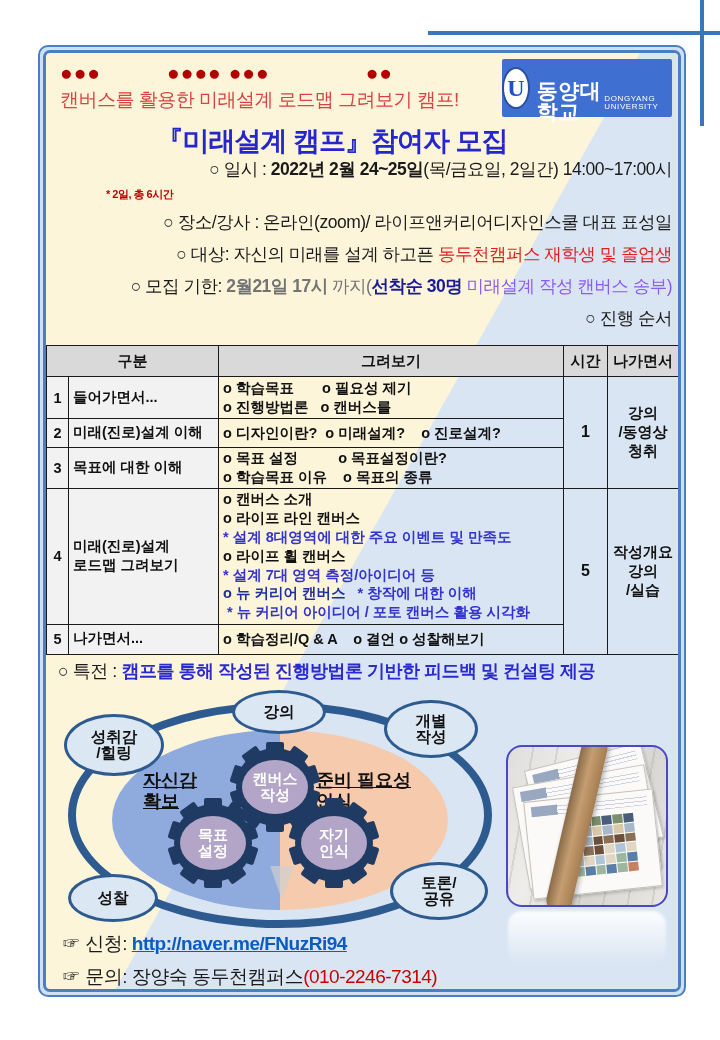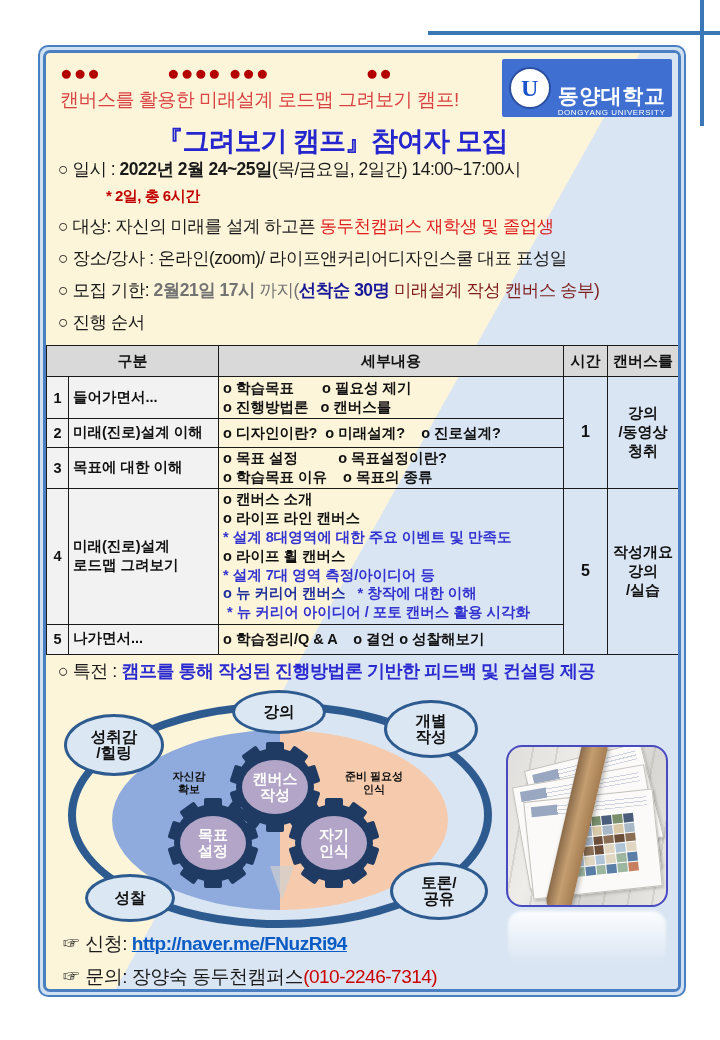--- a/index.html
+++ b/index.html
@@ -27,36 +27,36 @@
   
   .dots-row{position:absolute;left:14px;top:8px;display:flex;color:#b30000;font-size:21px;letter-spacing:1px;}
   .dots-mid{margin-left:66px;}
   .dots-right{margin-left:96px;}
   .tagline{position:absolute;left:14px;top:34px;font-size:19px;color:#d84343;letter-spacing:-0.5px;}
   .logo{position:absolute;right:6px;top:6px;width:170px;height:58px;background:#3f6fd1;
     display:flex;align-items:center;justify-content:center;gap:7px;border-radius:2px;}
   .logo-seal{width:42px;height:42px;border-radius:50%;background:#ffffff;border:2px solid #2a4fa0;
     display:flex;align-items:center;justify-content:center;box-sizing:border-box;}
   .logo-seal span{color:#1b54c8;font-size:24px;font-weight:bold;font-family:"Liberation Serif",serif;}
-  .logo-text{display:flex;flex-direction:column;align-items:center;line-height:1;margin-top:26px;}
+  .logo-text{display:flex;flex-direction:row;align-items:center;line-height:1;margin-top:26px;}
   .logo-kr{color:#fff;font-weight:bold;font-size:21px;letter-spacing:0.5px;}
   .logo-en{color:#fff;font-size:8px;letter-spacing:0.6px;margin-top:3px;}
 
   .main-title{position:absolute;left:0;right:60px;top:70px;text-align:center;
     color:#2626cf;font-size:27px;font-weight:bold;letter-spacing:-1px;}
 
   
   .info{position:absolute;left:12px;top:104px;right:6px;font-size:17.5px;color:#1a1a1a;letter-spacing:-0.5px;}
-  .info .line{margin-bottom:8px;white-space:nowrap;}
-  .info .note{font-size:15px;color:#c00000;font-weight:bold;margin:-2px 0 8px 48px;}
+  .info .line{margin-bottom:8px;white-space:nowrap;text-align:right;}
+  .info .note{font-size:11px;color:#c00000;font-weight:bold;margin:-2px 0 8px 48px;}
   .b{font-weight:bold;}
   .red{color:#e02020;}
   .dred{color:#737373;}
   .navy{color:#1a1a99;font-weight:bold;}
-  .blue{color:#7f1d1d;}
+  .blue{color:#8b5cf6;}
 
   
   table.sched{position:absolute;left:0;top:292px;width:632px;border-collapse:collapse;table-layout:fixed;
     font-size:14.5px;font-weight:bold;color:#111;}
   table.sched th, table.sched td{border:1px solid #1a1a1a;padding:1px 4px;box-sizing:border-box;}
   table.sched th{background:#d9d9d9;font-size:15px;text-align:center;height:31px;}
   td.c-num{background:#f2f2f2;text-align:center;width:22px;padding:0;}
   td.c-cat{background:#f2f2f2;text-align:left;padding-left:8px;white-space:pre-line;line-height:1.35;}
   td.c-det{padding-left:8px;line-height:1.3;}
   td.c-time{text-align:center;font-size:16px;}
@@ -78,24 +78,24 @@
   .half-l{position:absolute;left:0;top:0;width:50%;height:100%;background:#8faadc;}
   .half-r{position:absolute;left:50%;top:0;width:50%;height:100%;background:#f6cbad;}
   .gray-arrow{position:absolute;left:222px;top:178px;width:0;height:0;
     border-left:12px solid transparent;border-right:12px solid transparent;border-top:34px solid #cfcfcf;opacity:.7;}
   .sat{position:absolute;background:#dce7f4;border:3px solid #2e5b8f;border-radius:50%;
     display:flex;align-items:center;justify-content:center;text-align:center;
     font-weight:bold;font-size:15.5px;line-height:1.05;white-space:pre-line;color:#111;box-sizing:border-box;}
   .sat-top{left:184px;top:2px;width:94px;height:44px;}
   .sat-tr{left:336px;top:12px;width:94px;height:58px;}
   .sat-tl{left:16px;top:26px;width:100px;height:62px;}
-  .sat-bl{left:37px;top:186px;width:90px;height:48px;}
+  .sat-bl{left:20px;top:186px;width:90px;height:48px;}
   .sat-br{left:342px;top:174px;width:98px;height:58px;}
-  .dlabel{position:absolute;font-weight:bold;font-size:11px;text-align:center;
-    white-space:pre-line;line-height:1.15;color:#111;}
+  .dlabel{position:absolute;font-weight:bold;font-size:18px;text-align:left;
+    white-space:pre-line;line-height:1.15;color:#111;text-decoration:underline;}
   .dlabel-left{left:95px;top:82px;width:92px;}
   .dlabel-right{left:268px;top:82px;width:116px;}
   .gear{position:absolute;width:0;height:0;}
   .gear-top{left:227px;top:99px;}
   .gear-left{left:165px;top:155px;}
   .gear-right{left:286px;top:155px;}
   .gear-body{position:absolute;left:50%;top:50%;transform:translate(-50%,-50%);
     width:78px;height:78px;border-radius:50%;background:#1f3a63;}
   .tooth{position:absolute;left:-9px;top:-8px;width:18px;height:16px;background:#1f3a63;border-radius:2px;}
   .gear-center{position:absolute;left:50%;top:50%;transform:translate(-50%,-50%);
@@ -151,51 +151,51 @@
     <div class="logo">
       <div class="logo-seal">
         <span>U</span>
       </div>
       <div class="logo-text">
         <span class="logo-kr">동양대학교</span>
         <span class="logo-en">DONGYANG UNIVERSITY</span>
       </div>
     </div>
 
-    <div class="main-title">『그려보기 캠프』참여자 모집</div>
+    <div class="main-title">『미래설계 캠프』참여자 모집</div>
 
     <div class="info">
       <div class="line">
         <span>○ 일시 : </span><span class="b">2022년 2월 24~25일</span><span>(목/금요일, 2일간) 14:00~17:00시</span>
       </div>
       <div class="note">* 2일, 총 6시간</div>
+      <div class="line">○ 장소/강사 : 온라인(zoom)/ 라이프앤커리어디자인스쿨 대표 표성일</div>
       <div class="line">
         <span>○ 대상: 자신의 미래를 설계 하고픈 </span><span class="red">동두천캠퍼스 재학생 및 졸업생</span>
       </div>
-      <div class="line">○ 장소/강사 : 온라인(zoom)/ 라이프앤커리어디자인스쿨 대표 표성일</div>
       <div class="line">
         <span>○ 모집 기한: </span><span class="dred b">2월21일 17시</span><span class="dred"> 까지(</span><span class="navy">선착순 30명</span><span class="blue"> 미래설계 작성 캔버스 송부)</span>
       </div>
       <div class="line">○ 진행 순서</div>
     </div>
 
     <table class="sched">
       <colgroup>
           <col style="width:22px">
           <col style="width:150px">
           <col style="width:345px">
           <col style="width:44px">
           <col style="width:71px">
         </colgroup>
       <tbody>
           <tr>
         <th colspan="2">구분</th>
-        <th>세부내용</th>
+        <th>그려보기</th>
         <th>시간</th>
-        <th>캔버스를</th>
+        <th>나가면서</th>
       </tr>
       <tr style="height:42px">
         <td class="c-num">1</td>
         <td class="c-cat">들어가면서...</td>
         <td class="c-det">
           <div class="dl k">o 학습목표       o 필요성 제기</div>
           <div class="dl k">o 진행방법론   o 캔버스를</div>
         </td>
         <td class="c-time" rowspan="3">1</td>
         <td class="c-meth" rowspan="3">강의

